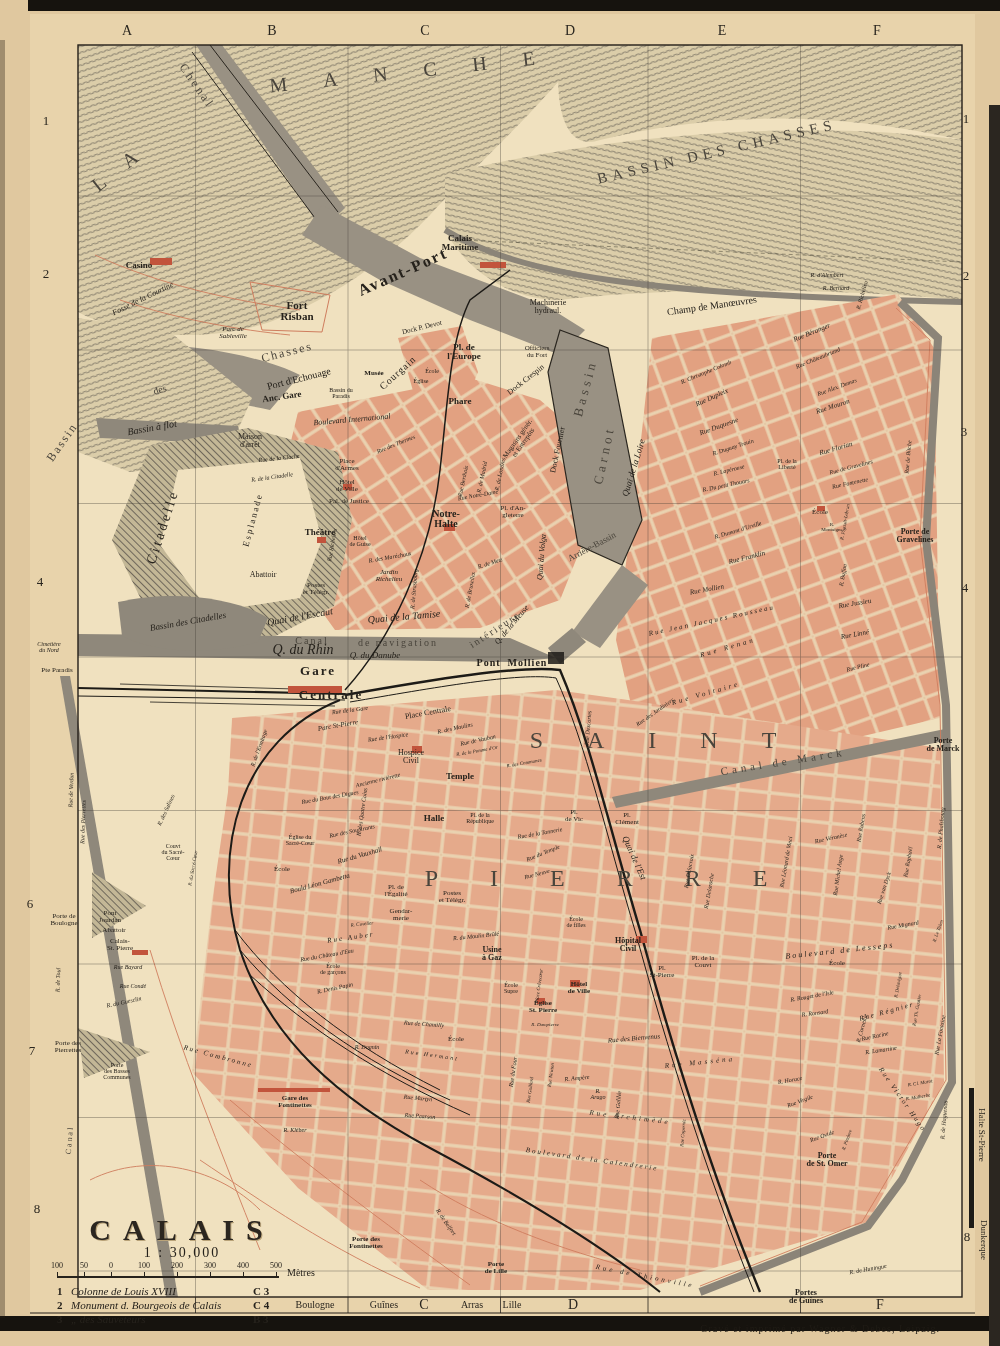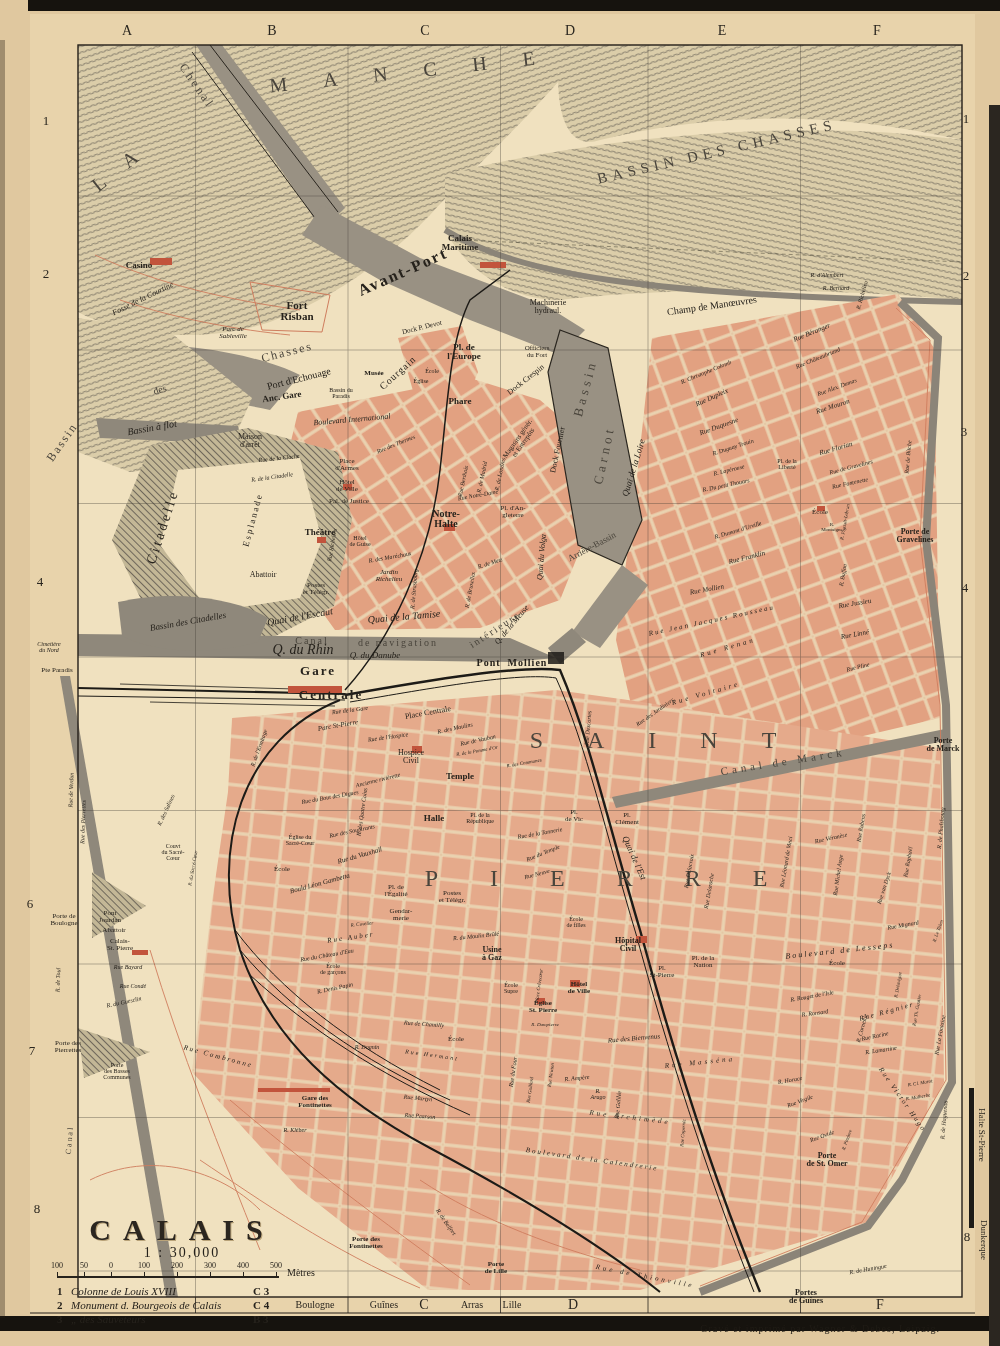--- a/index.html
+++ b/index.html
@@ -367,21 +367,21 @@
     <div class="lbl i" style="left: 689px; top: 871px; font-size: 6px; transform: translate(-50%, -50%) rotate(-80deg);">Rue Delacroix</div>
     <div class="lbl i" style="left: 709px; top: 891px; font-size: 6px; transform: translate(-50%, -50%) rotate(-80deg);">Rue Delaroche</div>
     <div class="lbl i" style="left: 786px; top: 862px; font-size: 6px; transform: translate(-50%, -50%) rotate(-80deg);">Rue Léonard de Vinci</div>
     <div class="lbl" style="left: 576px; top: 922px; font-size: 6px; transform: translate(-50%, -50%) rotate(0deg);">École
 de filles</div>
     <div class="lbl b" style="left: 628px; top: 945px; font-size: 8px; transform: translate(-50%, -50%) rotate(0deg);">Hôpital
 Civil</div>
     <div class="lbl" style="left: 662px; top: 972px; font-size: 7px; transform: translate(-50%, -50%) rotate(0deg);">Pl.
 St-Pierre</div>
     <div class="lbl" style="left: 703px; top: 962px; font-size: 7px; transform: translate(-50%, -50%) rotate(0deg);">Pl. de la
-Nation</div>
+Couvt</div>
     <div class="lbl i" style="left: 840px; top: 951px; font-size: 8px; letter-spacing: 2px; transform: translate(-50%, -50%) rotate(-6deg);">Boulevard de Lesseps</div>
     <div class="lbl" style="left: 837px; top: 964px; font-size: 7px; transform: translate(-50%, -50%) rotate(0deg);">École</div>
     <div class="lbl i" style="left: 812px; top: 996px; font-size: 6px; transform: translate(-50%, -50%) rotate(-10deg);">R. Rouget de l'Isle</div>
     <div class="lbl i" style="left: 815px; top: 1013px; font-size: 6px; transform: translate(-50%, -50%) rotate(-8deg);">R. Ronsard</div>
     <div class="lbl i" style="left: 887px; top: 1012px; font-size: 7px; letter-spacing: 2px; transform: translate(-50%, -50%) rotate(-15deg);">Rue Régnier</div>
     <div class="lbl i" style="left: 875px; top: 1036px; font-size: 6px; transform: translate(-50%, -50%) rotate(-12deg);">Rue Racine</div>
     <div class="lbl i" style="left: 862px; top: 1028px; font-size: 6px; transform: translate(-50%, -50%) rotate(-75deg);">R. Corneille</div>
     <div class="lbl i" style="left: 898px; top: 985px; font-size: 5px; transform: translate(-50%, -50%) rotate(-80deg);">R. Delavigne</div>
     <div class="lbl i" style="left: 917px; top: 1010px; font-size: 5px; transform: translate(-50%, -50%) rotate(-80deg);">Rue Th. Gautier</div>
     <div class="lbl i" style="left: 940px; top: 1035px; font-size: 6px; transform: translate(-50%, -50%) rotate(-80deg);">Rue La Fontaine</div>
@@ -448,21 +448,21 @@
 St. Pierre</div>
     <div class="lbl i" style="left: 128px; top: 967px; font-size: 6px; transform: translate(-50%, -50%) rotate(0deg);">Rue Bayard</div>
     <div class="lbl i" style="left: 133px; top: 986px; font-size: 6px; transform: translate(-50%, -50%) rotate(0deg);">Rue Condé</div>
     <div class="lbl i" style="left: 124px; top: 1002px; font-size: 6px; transform: translate(-50%, -50%) rotate(-12deg);">R. du Guesclin</div>
     <div class="lbl i" style="left: 218px; top: 1057px; font-size: 7px; letter-spacing: 2px; transform: translate(-50%, -50%) rotate(15deg);">Rue Cambronne</div>
     <div class="lbl" style="left: 68px; top: 1047px; font-size: 7px; transform: translate(-50%, -50%) rotate(0deg);">Porte des
 Pierrettes</div>
     <div class="lbl" style="left: 117px; top: 1071px; font-size: 6px; transform: translate(-50%, -50%) rotate(0deg);">Porte
 des Basses
 Communes</div>
-    <div class="lbl b" style="left: 295px; top: 1102px; font-size: 7px; transform: translate(-50%, -50%) rotate(0deg); margin-left: 20px;">Gare des
+    <div class="lbl b" style="left: 295px; top: 1102px; font-size: 7px; transform: translate(-50%, -50%) rotate(0deg);">Gare des
 Fontinettes</div>
     <div class="lbl i" style="left: 295px; top: 1130px; font-size: 6px; transform: translate(-50%, -50%) rotate(0deg);">R. Kléber</div>
     <div class="lbl i" style="left: 71px; top: 790px; font-size: 6px; transform: translate(-50%, -50%) rotate(-88deg);">Rue de Verdun</div>
     <div class="lbl i" style="left: 83px; top: 822px; font-size: 6px; transform: translate(-50%, -50%) rotate(-88deg);">Rue des Pierrettes</div>
     <div class="lbl i" style="left: 58px; top: 980px; font-size: 6px; transform: translate(-50%, -50%) rotate(-88deg);">R. de Toul</div>
     <div class="lbl w" style="left: 70px; top: 1140px; font-size: 8px; letter-spacing: 2px; transform: translate(-50%, -50%) rotate(-85deg);">Canal</div>
     <div class="lbl i" style="left: 166px; top: 810px; font-size: 6px; transform: translate(-50%, -50%) rotate(-65deg);">R. des Salines</div>
     <div class="lbl" style="left: 173px; top: 852px; font-size: 6px; transform: translate(-50%, -50%) rotate(0deg);">Couvt
 du Sacré-
 Cœur</div>

